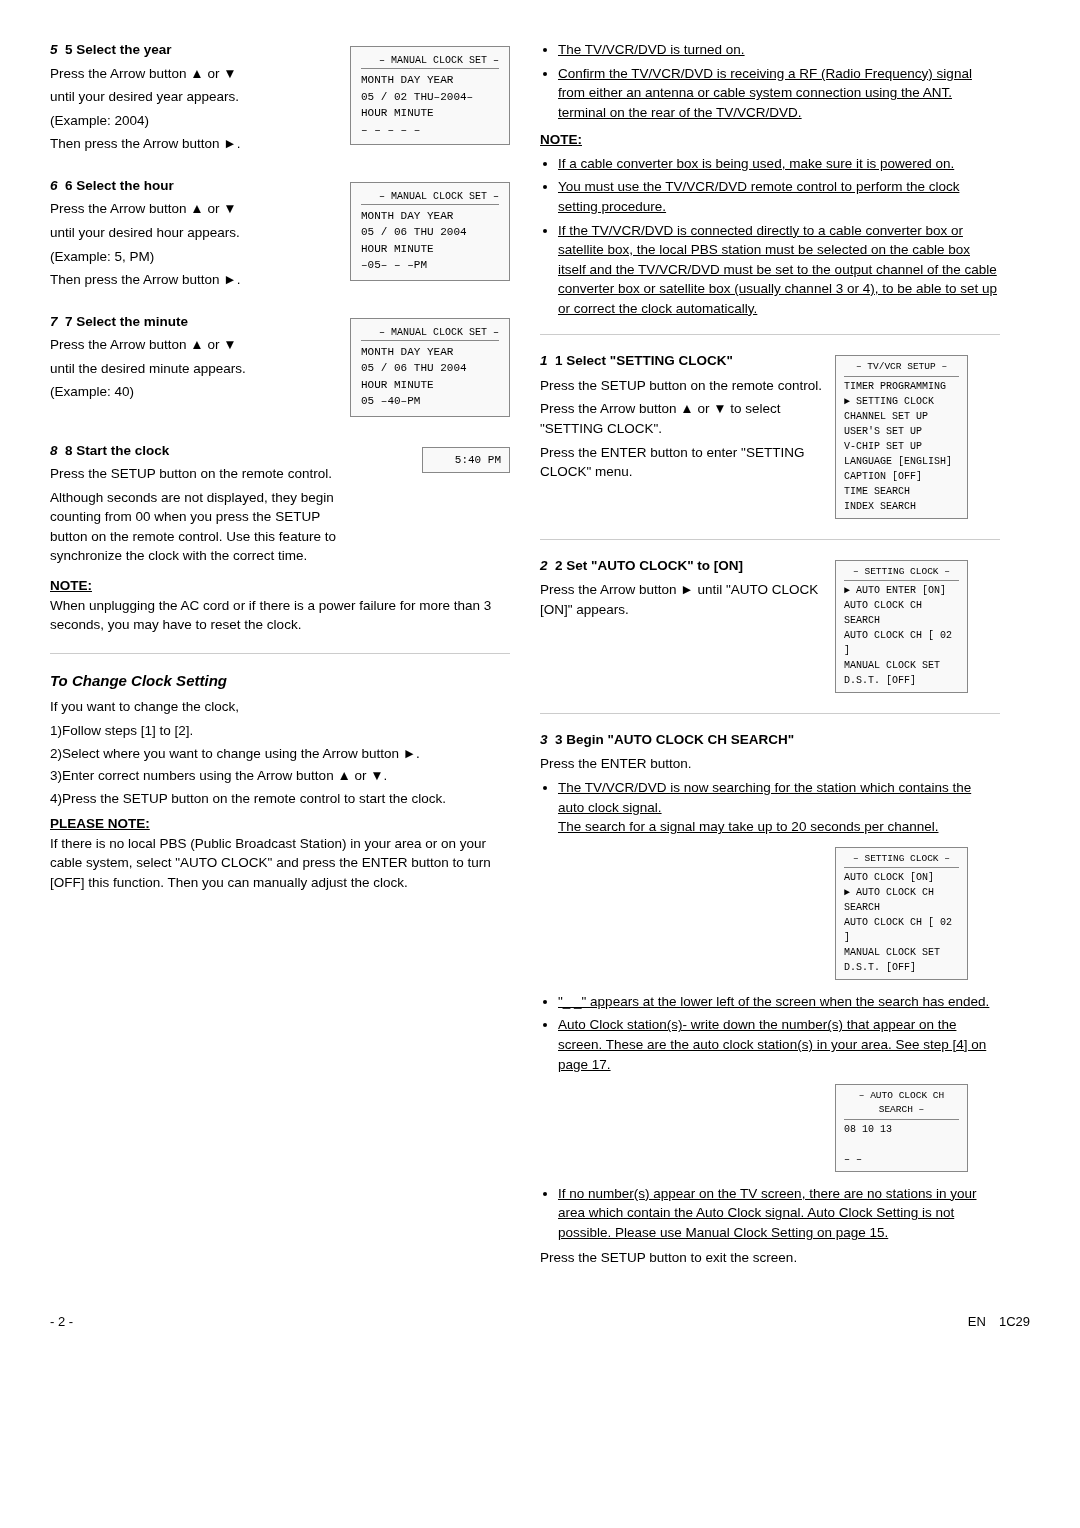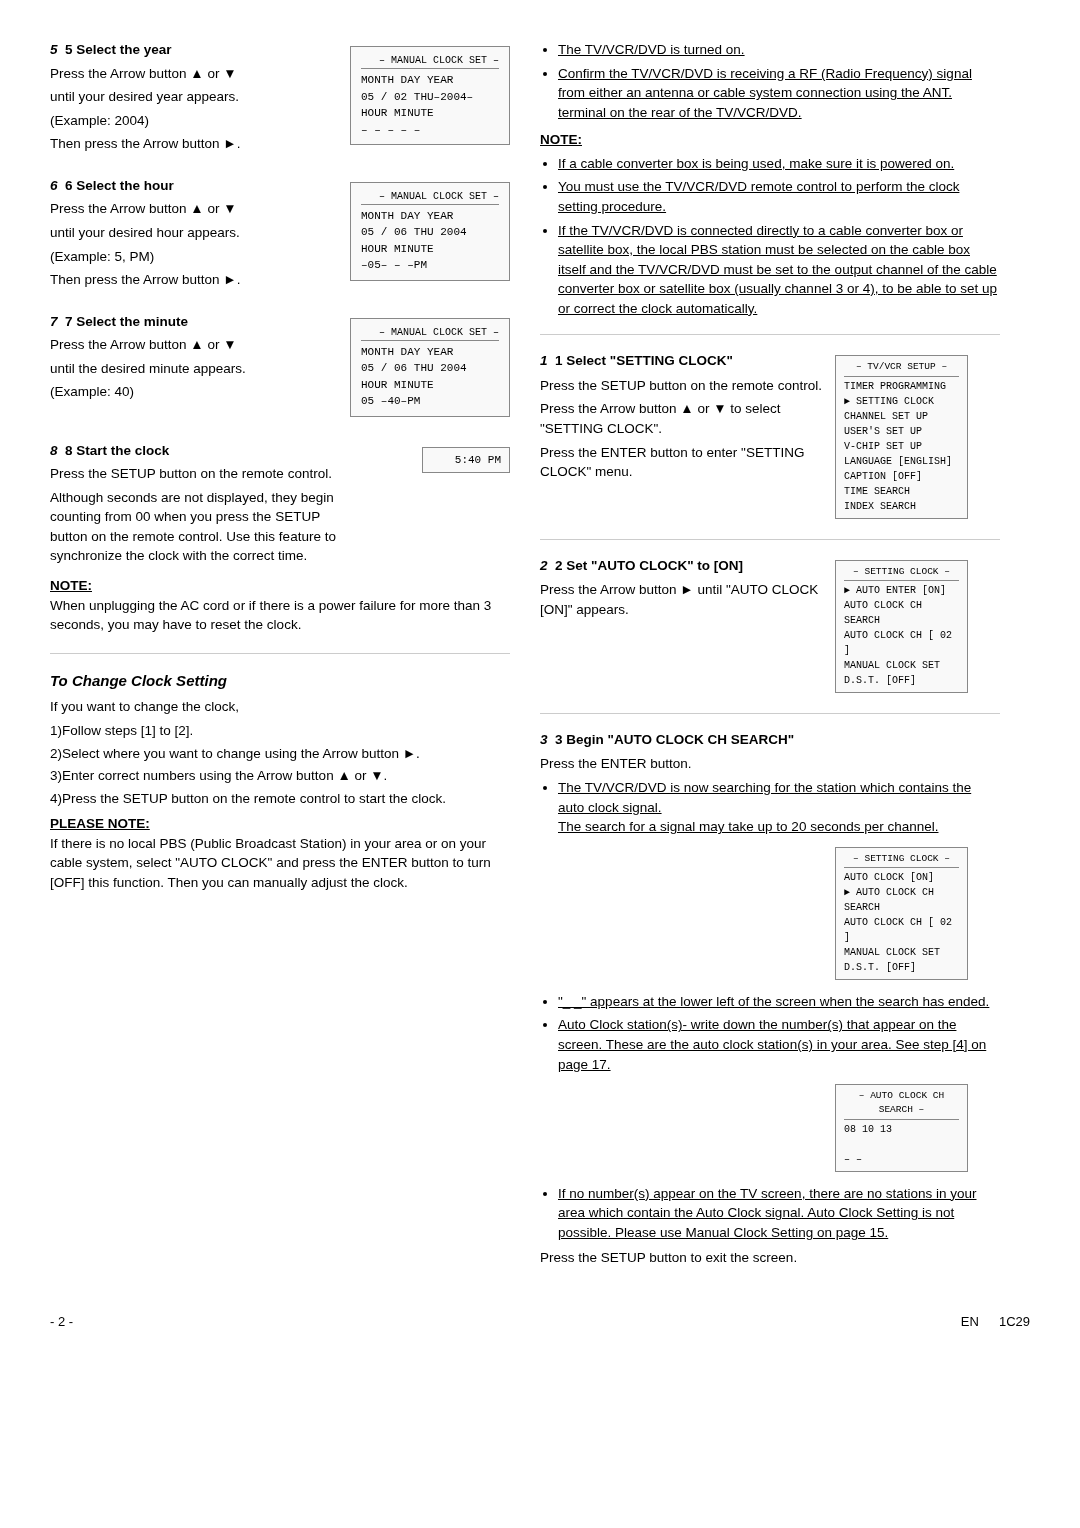--- a/index.html
+++ b/index.html
@@ -365,17 +365,17 @@
         <li>If no number(s) appear on the TV screen, there are no stations in your area which contain the Auto Clock signal. Auto Clock Setting is not possible. Please use Manual Clock Setting on page 15.</li>
       </ul>
       <p style="margin-top:6px;">Press the SETUP button to exit the screen.</p>
     </div>
 
   </div>
 </div>
 
 <div class="page-footer">
   <span>- 2 -</span>
-  <div style="display:flex; gap:20px;">
+  <div style="display:flex; gap:13px;">
     <span>EN</span>
     <span>1C29</span>
   </div>
 </div>
 
 </body></html>

